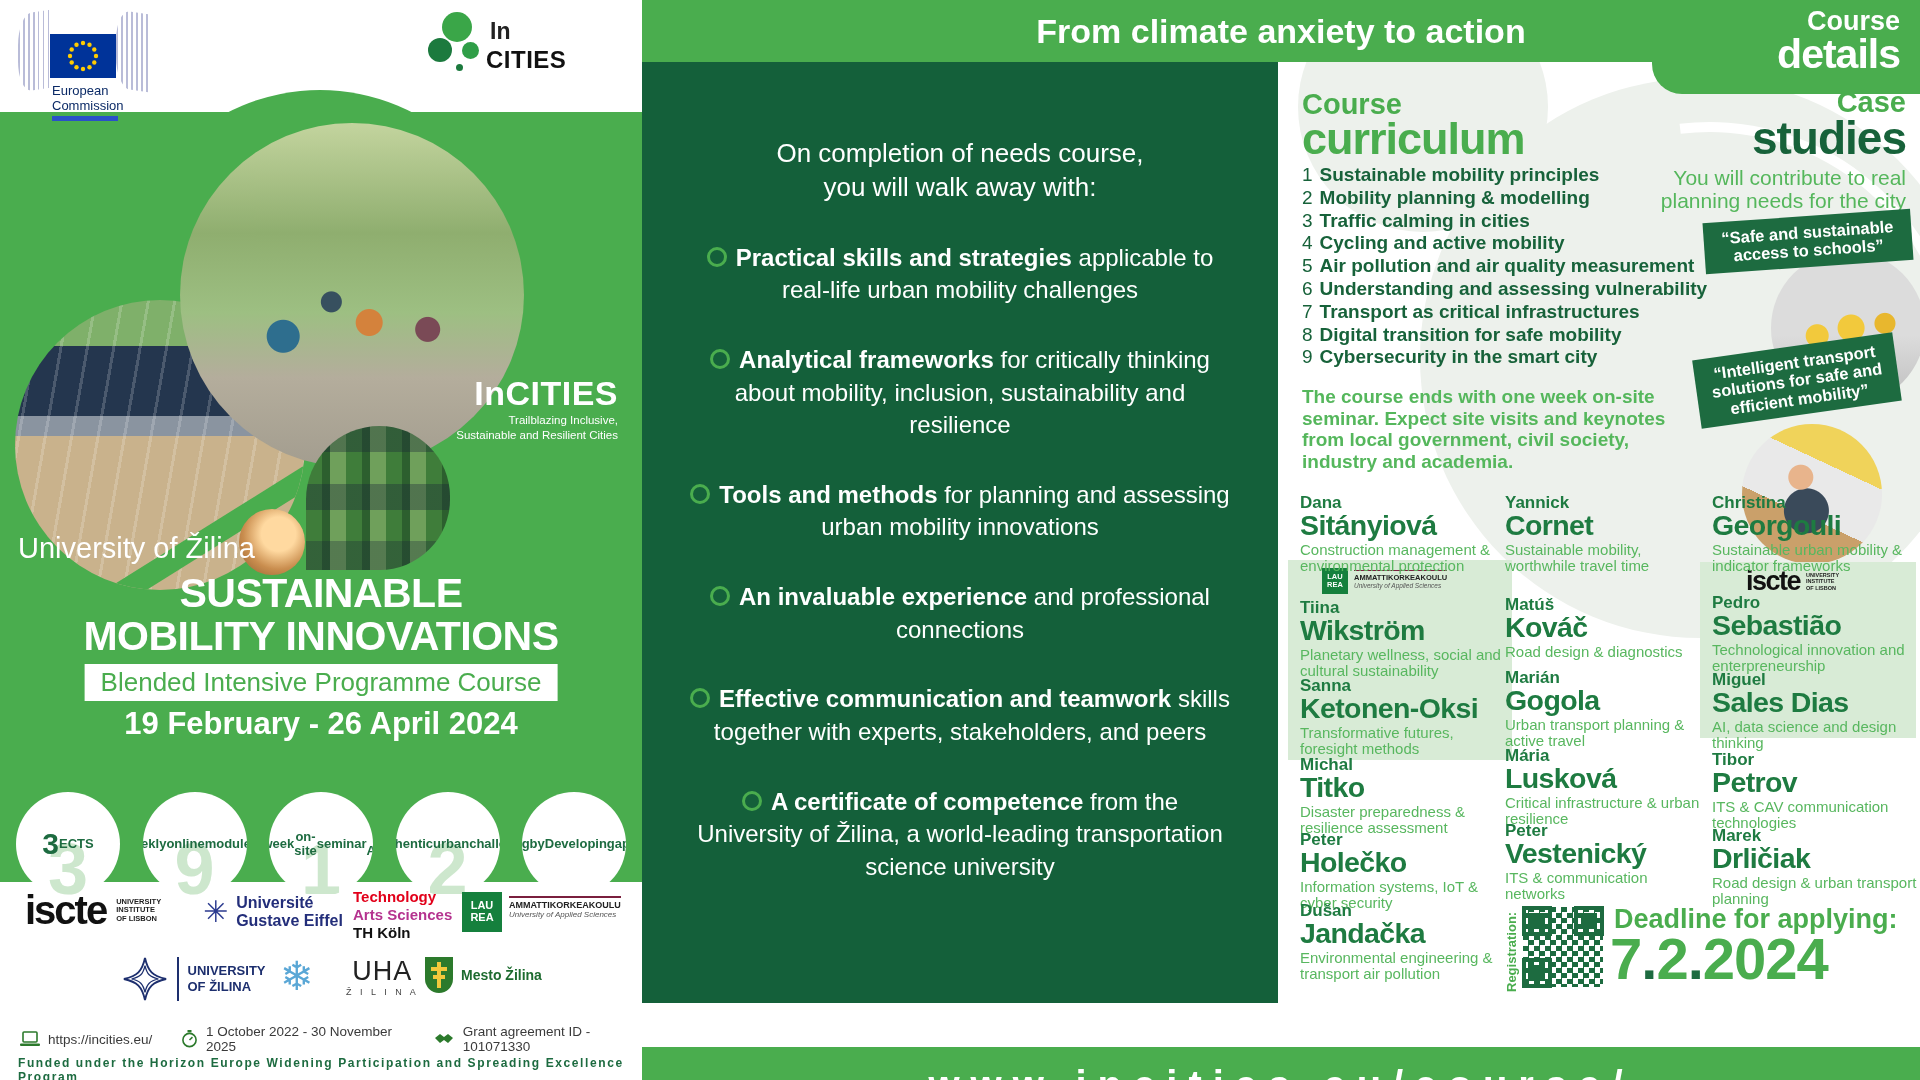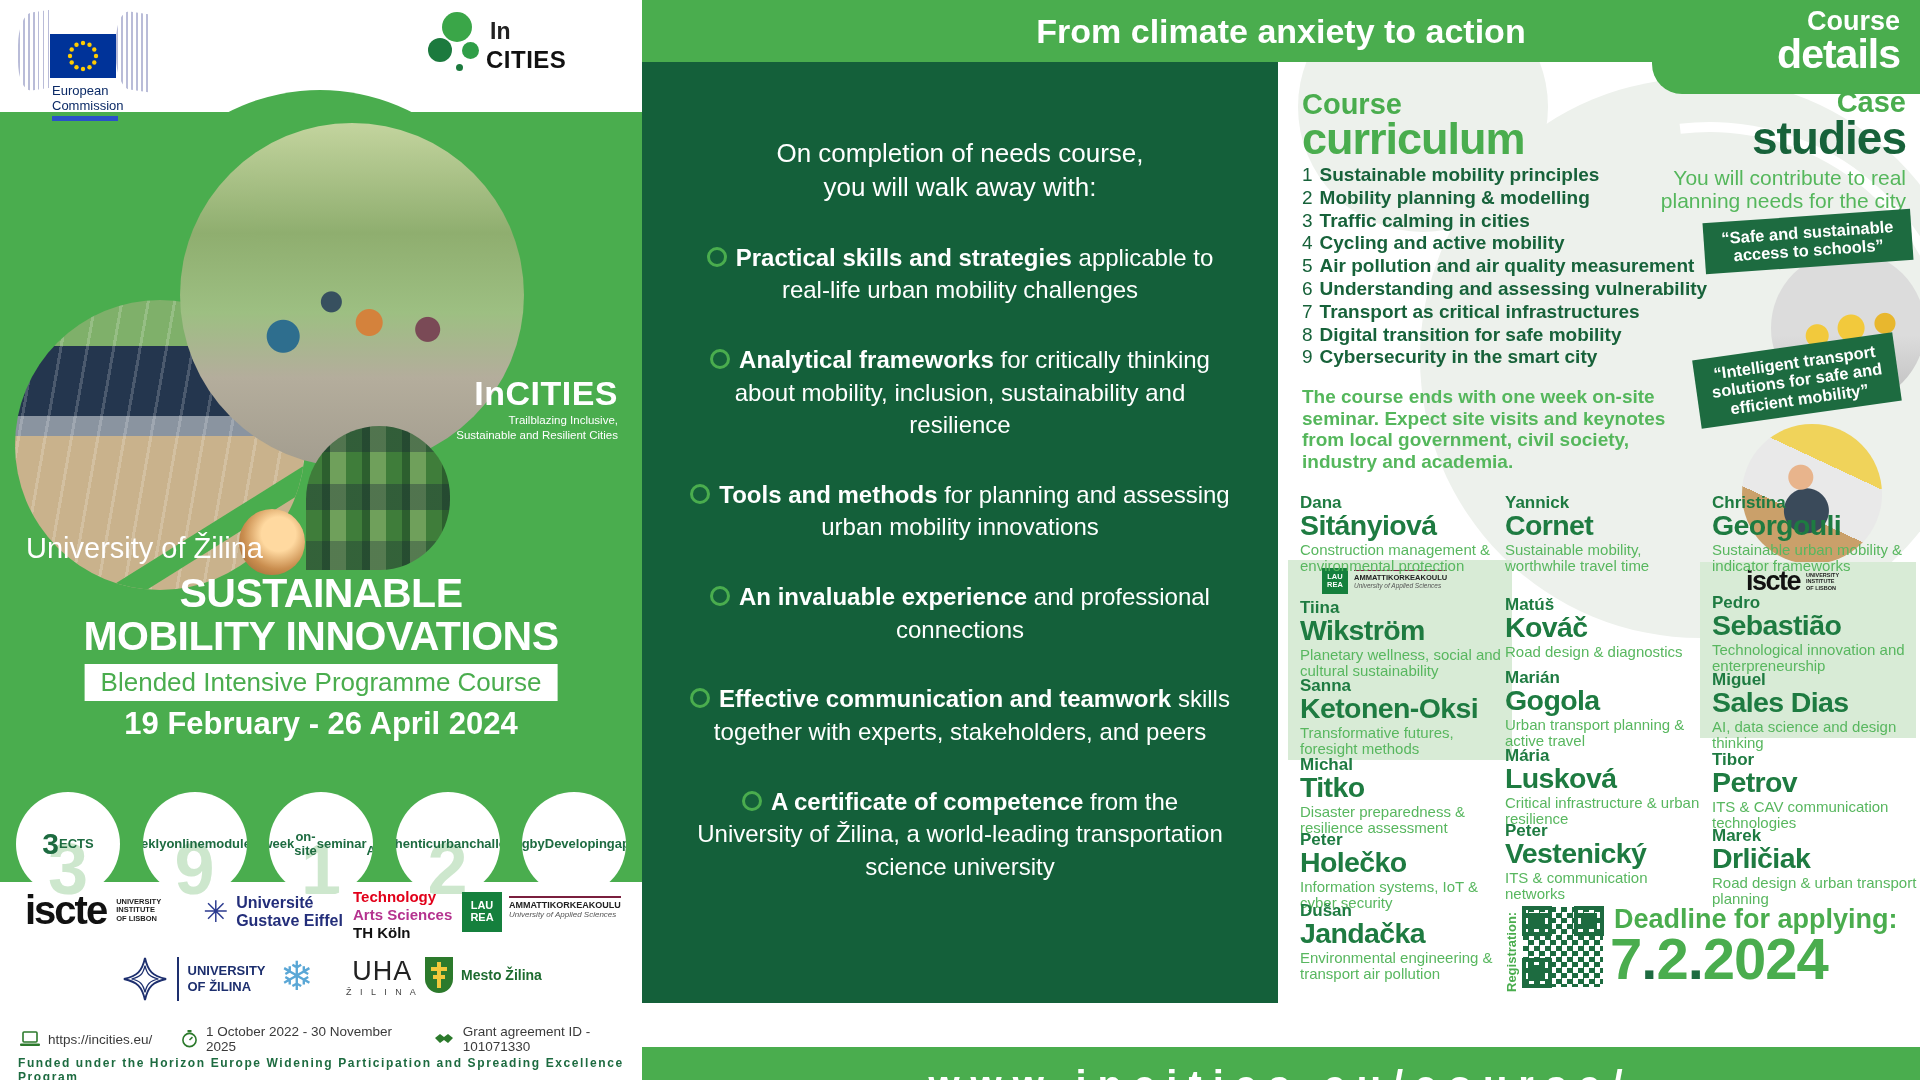--- a/index.html
+++ b/index.html
@@ -47,21 +47,21 @@
   .m1{left:14px;top:2px;width:30px;height:30px;background:#3aa648;}
   .m2{left:0px;top:28px;width:24px;height:24px;background:#1c7a3e;}
   .m3{left:34px;top:32px;width:17px;height:17px;background:#2f9e47;}
   .m4{left:28px;top:54px;width:7px;height:7px;background:#1c7a3e;}
   .mark-in{position:absolute;left:62px;top:8px;font-size:23px;color:#222;font-weight:600;}
   .mark-cities{position:absolute;left:58px;top:36px;font-size:24px;color:#111;font-weight:bold;letter-spacing:.5px;}
   
   .brand{position:absolute;right:24px;top:376px;text-align:right;color:#fff;}
   .brand-name{font-size:34px;font-weight:bold;letter-spacing:.5px;line-height:1;}
   .brand-tag{font-size:11.5px;line-height:1.3;margin-top:3px;}
-  .university{position:absolute;left:26px;top:532px;color:#fff;font-size:29px;}
+  .university{position:absolute;left:18px;top:532px;color:#fff;font-size:29px;}
   .big-title{position:absolute;left:0;top:572px;width:642px;text-align:center;color:#fff;
     font-size:41px;font-weight:bold;line-height:1.04;letter-spacing:-.5px;}
   .subtitle-box{position:absolute;left:50%;transform:translateX(-50%);top:664px;background:#fff;
     color:#4aad4e;font-size:26px;padding:3px 16px;white-space:nowrap;}
   .dates{position:absolute;left:0;top:706px;width:642px;text-align:center;color:#fff;
     font-size:31px;font-weight:bold;}
   
   .badges{position:absolute;left:0;top:752px;width:642px;display:flex;justify-content:space-between;
     padding:0 16px;box-sizing:border-box;}
   .badge{position:relative;width:104px;height:104px;border-radius:50%;background:#fff;

